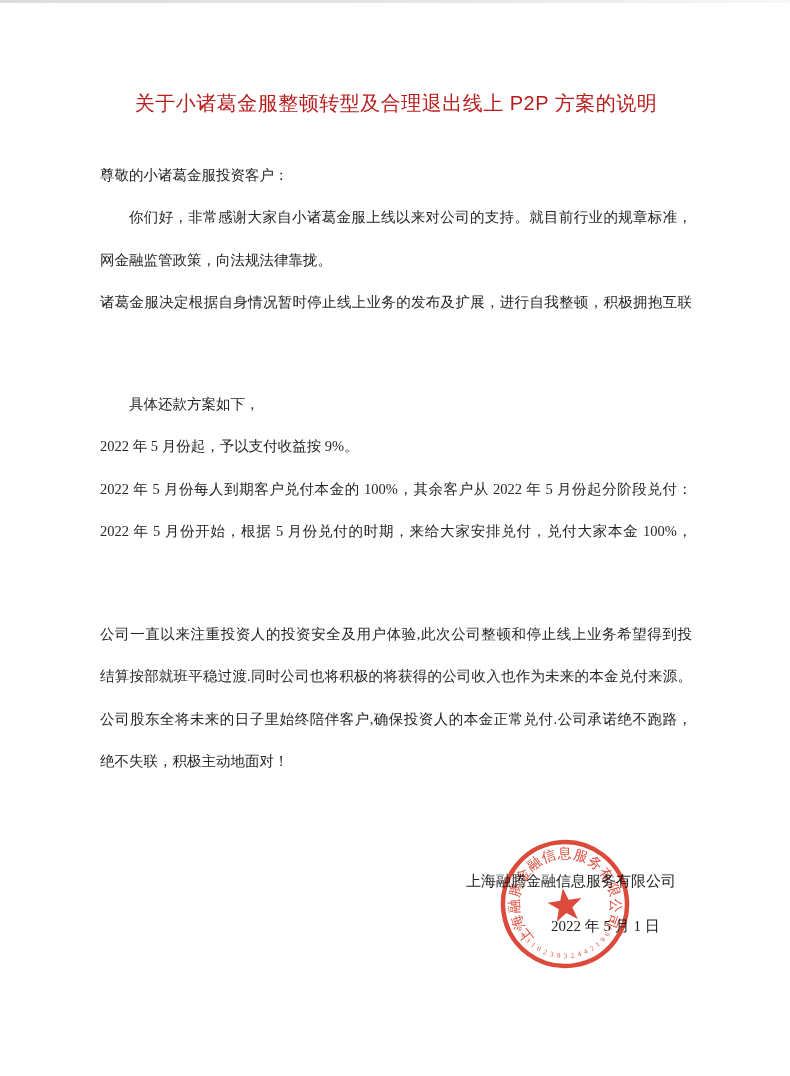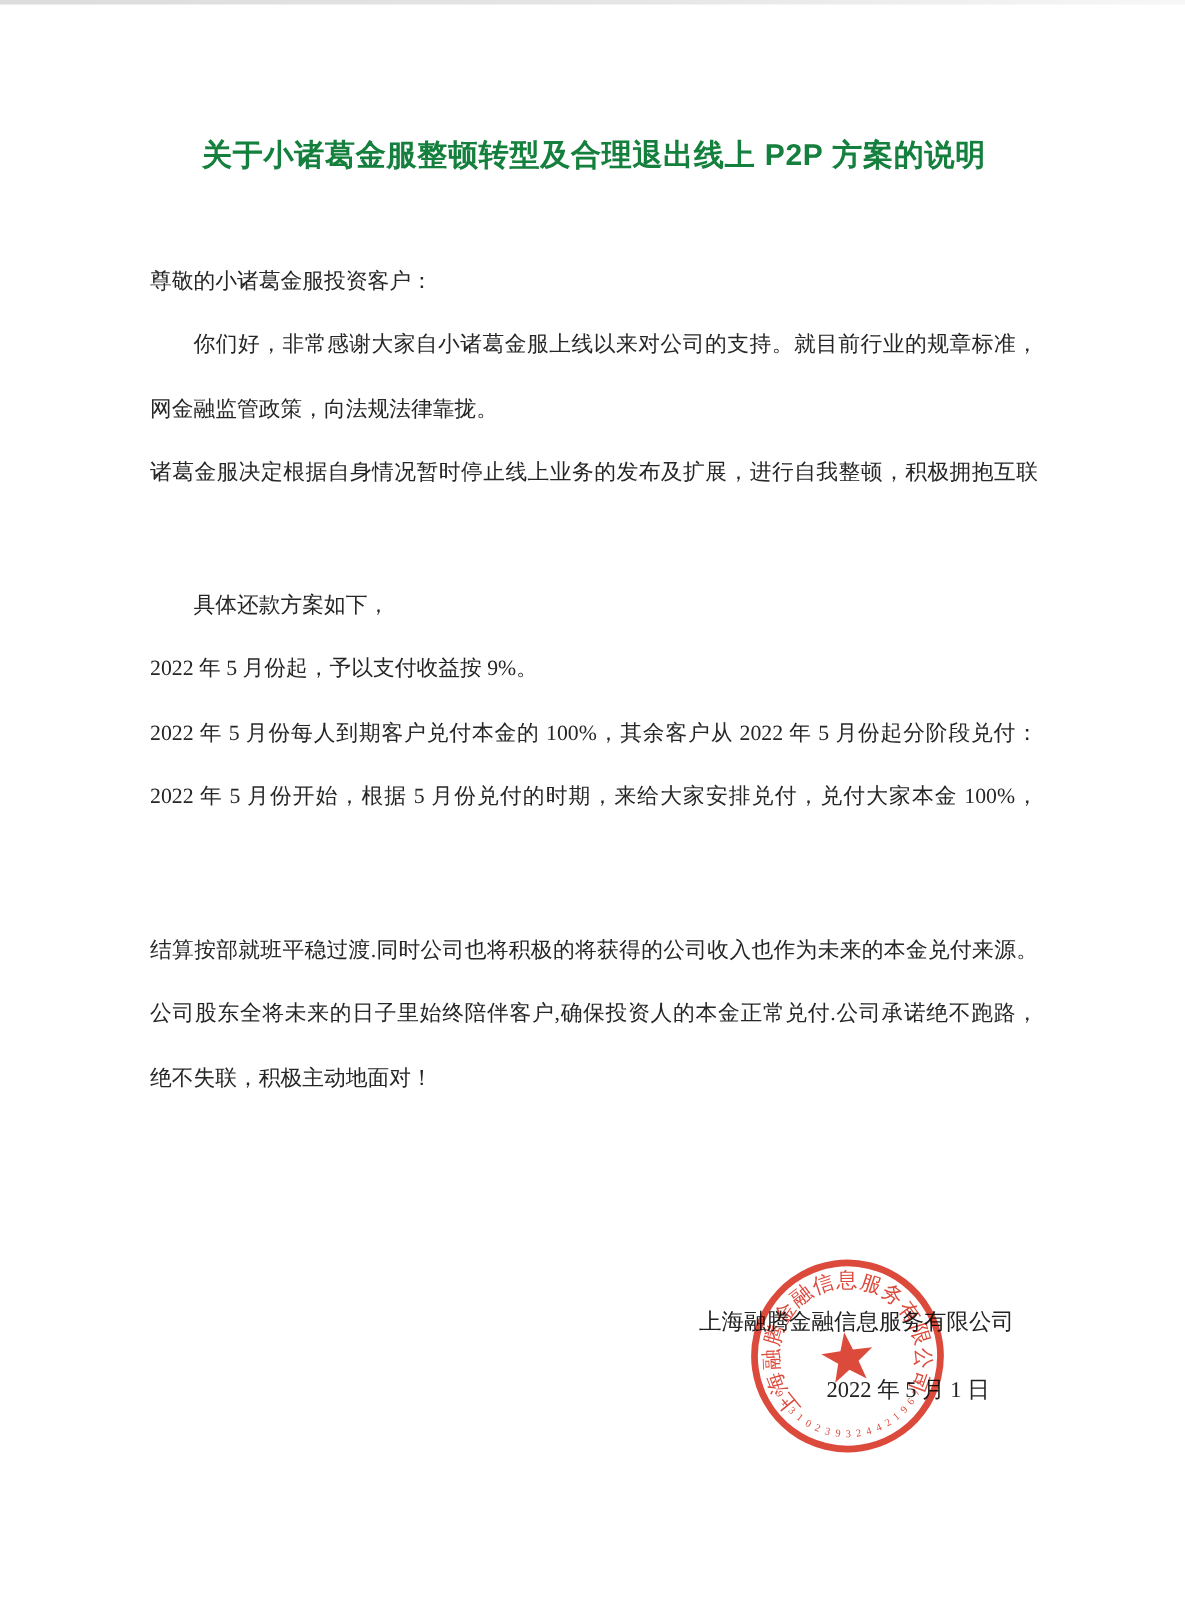--- a/index.html
+++ b/index.html
@@ -12,29 +12,29 @@
     color: #262626;
   }
   .scan-edge {
     position: absolute; top: 0; left: 0; width: 790px; height: 3px;
     background: linear-gradient(to right, #dcdcdc 0%, #e6e6e6 55%, #f7f7f7 100%);
   }
   .doc-title {
     position: absolute; top: 90px; left: 100px; width: 592px;
     text-align: center;
     font-family: "Liberation Sans", "DejaVu Sans", sans-serif;
-    font-weight: 700; font-size: 20px; color: #15803d;
+    font-weight: 400; font-size: 20px; color: #b91c1c;
     letter-spacing: 0.5px;
     white-space: nowrap;
   }
   .block {
     position: absolute; left: 100px; width: 592px;
     font-size: 14.5px; line-height: 42.4px;
   }
-  .block-greeting { top: 167px; }
+  .block-greeting { top: 154px; }
   .block-plan     { top: 383px; }
   .block-para2    { top: 613px; }
   .line { height: 42.4px; overflow: visible; white-space: nowrap; }
   .line.full {
     white-space: normal;
     text-align: justify;
     text-align-last: justify;
   }
   .line.indent { text-indent: 29px; }
   .sig-company {
@@ -69,20 +69,21 @@
 </div>
 
 <div class="block block-plan">
   <div class="line indent">具体还款方案如下，</div>
   <div class="line">2022 年 5 月份起，予以支付收益按 9%。</div>
   <div class="line full">2022 年 5 月份每人到期客户兑付本金的 100%，其余客户从 2022 年 5 月份起分阶段兑付：</div>
   <div class="line full">2022 年 5 月份开始，根据 5 月份兑付的时期，来给大家安排兑付，兑付大家本金 100%，</div>
 </div>
 
 <div class="block block-para2">
+  <div class="line full">公司一直以来注重投资人的投资安全及用户体验,此次公司整顿和停止线上业务希望得到投</div>
   <div class="line full">结算按部就班平稳过渡.同时公司也将积极的将获得的公司收入也作为未来的本金兑付来源。</div>
   <div class="line full">公司股东全将未来的日子里始终陪伴客户,确保投资人的本金正常兑付.公司承诺绝不跑路，</div>
   <div class="line">绝不失联，积极主动地面对！</div>
 </div>
 
 <div class="sig-company">上海融腾金融信息服务有限公司</div>
 <div class="sig-date">2022 年 5 月 1 日</div>
 
 <svg class="seal" viewBox="-70 -70 140 140" xmlns="http://www.w3.org/2000/svg">
   <defs>

